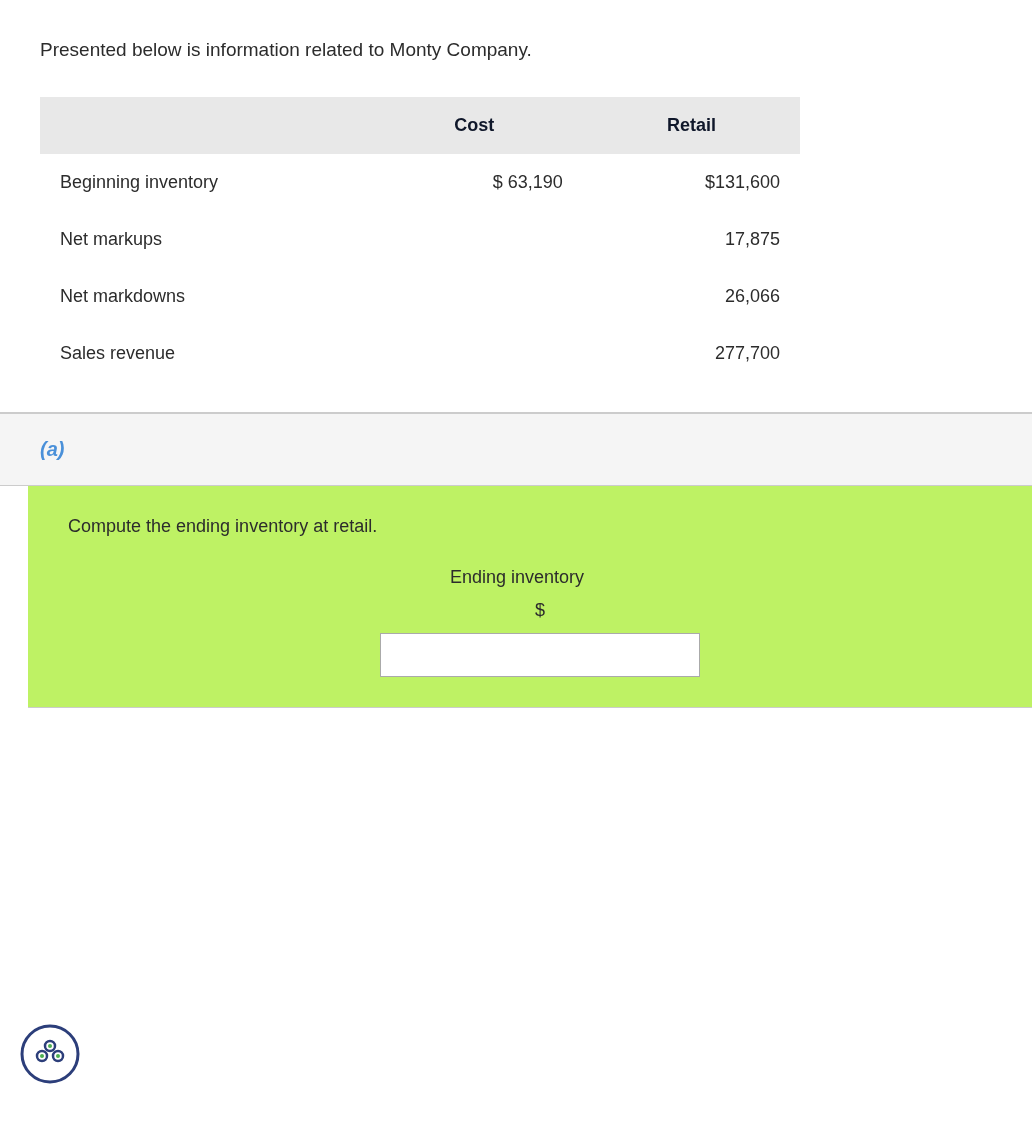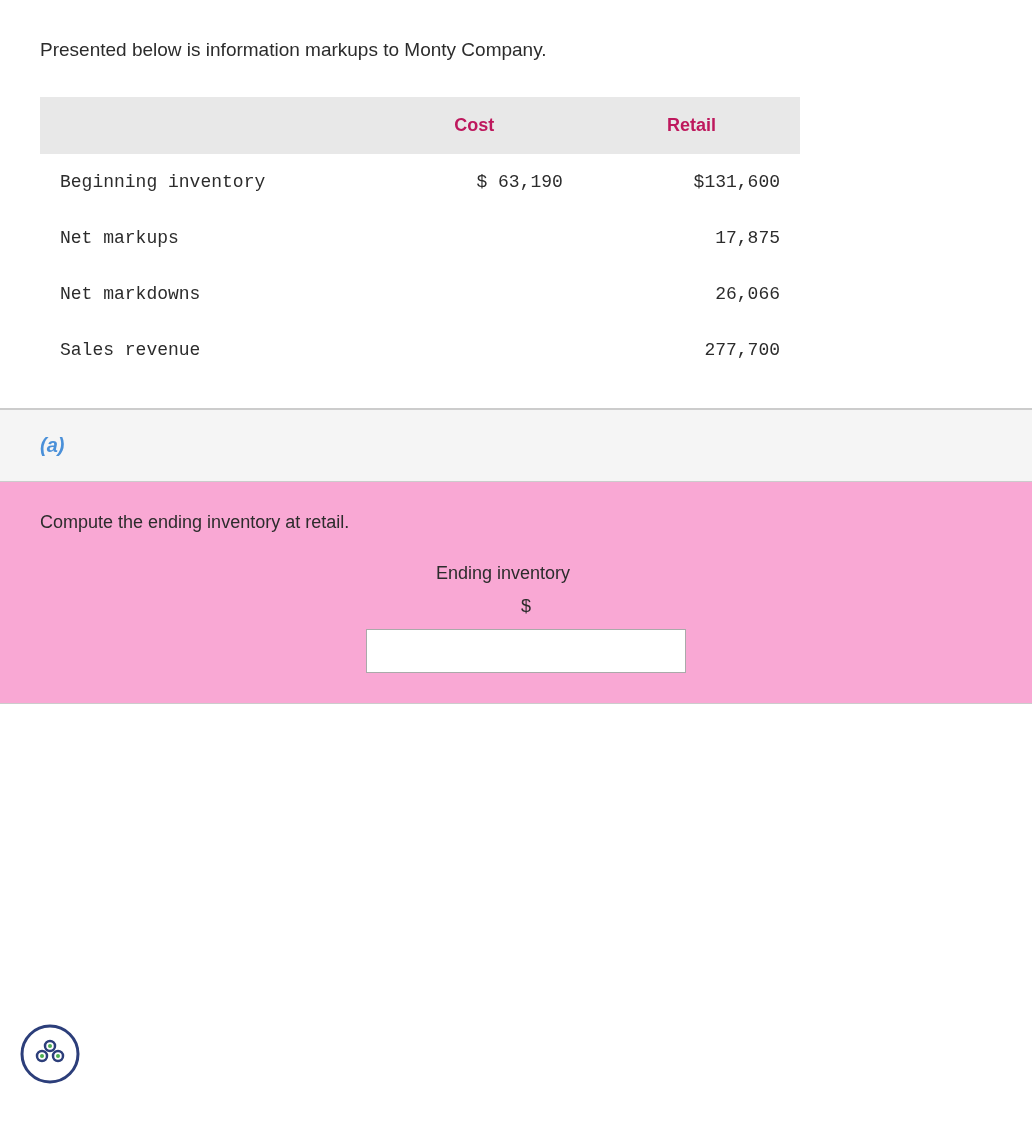--- a/index.html
+++ b/index.html
@@ -46,40 +46,39 @@
     }
 
     .data-table thead tr {
       background-color: #e8e8e8;
     }
 
     .data-table thead th {
       padding: 18px 20px;
       font-weight: 700;
       font-size: 18px;
-      color: #be185d;
+      color: #0f172a;
       text-align: center;
     }
 
     .data-table thead th.label-col {
       text-align: left;
       width: 300px;
     }
 
     .data-table thead th.cost-col {
       width: 200px;
     }
 
     .data-table thead th.retail-col {
       width: 200px;
     }
 
     .data-table tbody tr {
       border: none;
-      font-family: Liberation Mono, monospace;
     }
 
     .data-table tbody td {
       padding: 18px 20px;
       font-size: 18px;
       color: #2c2c2c;
       vertical-align: middle;
     }
 
     .data-table tbody td.label-col {
@@ -105,22 +104,23 @@
 
     .section-a-label {
       font-size: 20px;
       color: #4a90d9;
       font-style: italic;
       font-weight: 600;
     }
 
     .compute-section {
       padding: 30px 40px 30px 40px;
-      background: #f9a8d4;
+      background: #bef264;
       border-bottom: 1px solid #cccccc;
+      margin-left: 28px;
     }
 
     .compute-text {
       font-size: 18px;
       color: #2c2c2c;
       margin-bottom: 30px;
     }
 
     .ending-inventory-row {
       display: flex;
@@ -158,21 +158,21 @@
       width: 60px;
       height: 60px;
     }
   </style>
 </head>
 <body>
 
 <div class="page-container">
 
   <div class="intro-section">
-    <p class="intro-text">Presented below is information markups to Monty Company.</p>
+    <p class="intro-text">Presented below is information related to Monty Company.</p>
   </div>
 
   <div class="table-section">
     <table class="data-table">
       <thead>
         <tr>
           <th class="label-col"></th>
           <th class="cost-col">Cost</th>
           <th class="retail-col">Retail</th>
         </tr>

